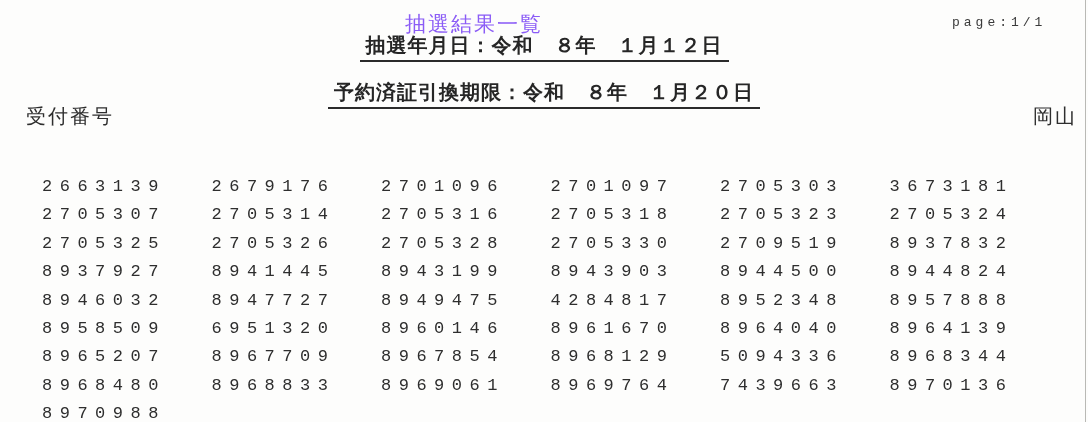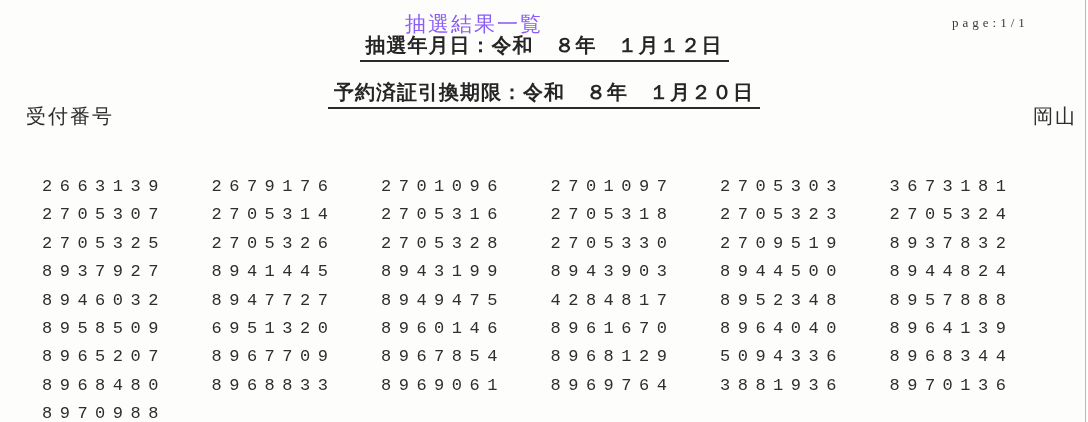--- a/index.html
+++ b/index.html
@@ -8,21 +8,21 @@
     position:relative;
     width:1088px;height:422px;
     margin:0 auto;
     background:#fdfdfc;
     color:#2b2b2b;
     overflow:hidden;
     font-family:"Liberation Serif","DejaVu Serif",serif;
   }
   .page-label{
     position:absolute;top:15px;left:952px;
-    font-family:Liberation Serif, serif;
+    font-family:Liberation Mono, monospace;
     font-size:13px;letter-spacing:4px;color:#3a3a3a;
     white-space:nowrap;
   }
   .title{
     position:absolute;top:10px;left:0;width:948px;
     text-align:center;
     font-size:21px;letter-spacing:2px;
     font-weight:500;color:#8b5cf6;
     white-space:nowrap;
   }
@@ -124,20 +124,20 @@
       <span class="num">8965207</span>
       <span class="num">8967709</span>
       <span class="num">8967854</span>
       <span class="num">8968129</span>
       <span class="num">5094336</span>
       <span class="num">8968344</span>
       <span class="num">8968480</span>
       <span class="num">8968833</span>
       <span class="num">8969061</span>
       <span class="num">8969764</span>
-      <span class="num">3881936</span>
+      <span class="num">7439663</span>
       <span class="num">8970136</span>
       <span class="num">8970988</span>
     </div>
 
   <div class="right-edge"></div>
 
 </div>
 
 </body></html>

